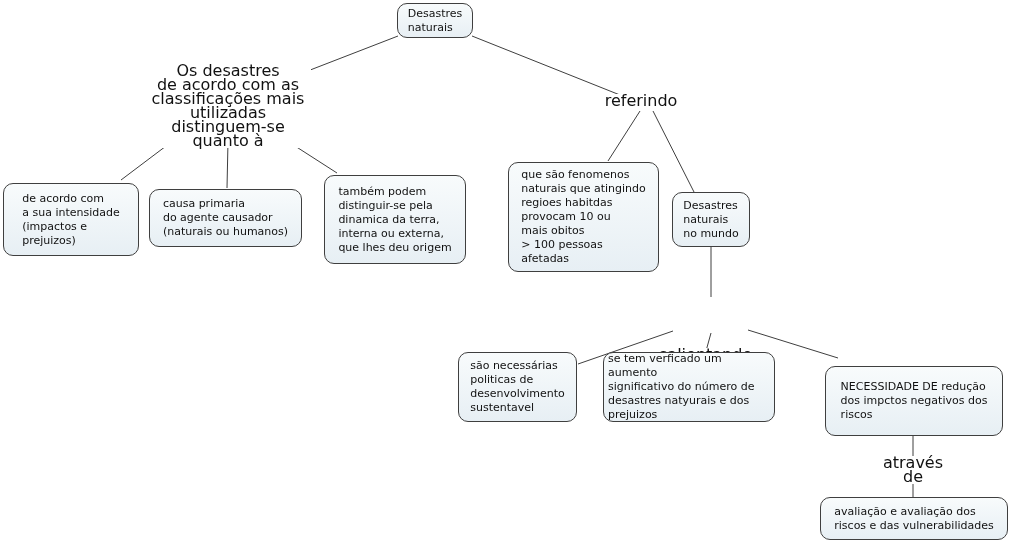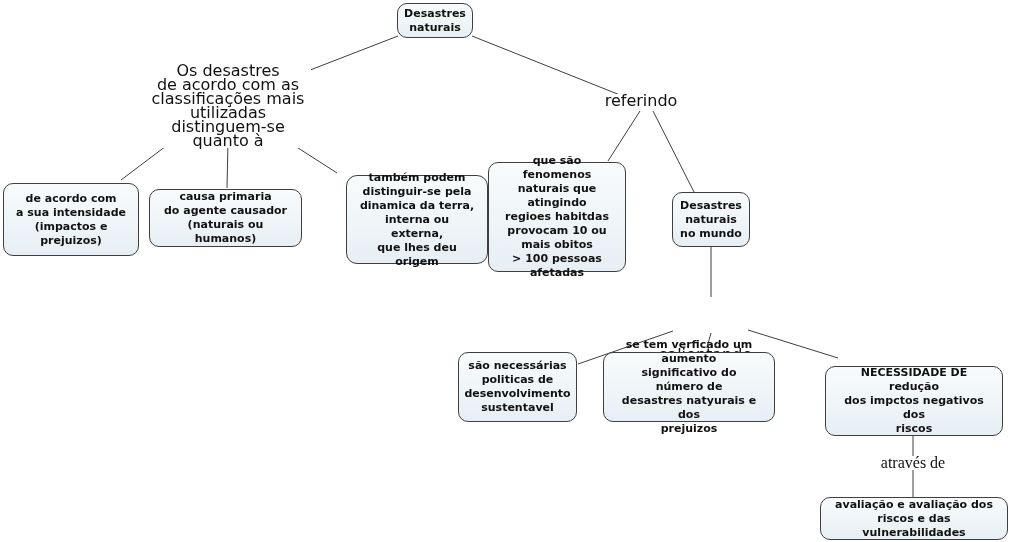--- a/index.html
+++ b/index.html
@@ -19,31 +19,30 @@
   svg.edges line {
     stroke: #3f3f3f;
     stroke-width: 1;
   }
   .node {
     position: absolute;
     box-sizing: border-box;
     display: flex;
     align-items: center;
     justify-content: center;
-    text-align: center;
+    text-align: left;
     white-space: pre-line;
     background: linear-gradient(180deg, #f8fbfc 0%, #e7eff4 100%);
     border: 1px solid #3f3f3f;
     border-radius: 10px;
     font-size: 11px;
     line-height: 14px;
     color: #111111;
-    padding: 2px 12px;
+    padding: 2px 4px;
     cursor: default;
-    font-weight: bold;
   }
   .link-label {
     position: absolute;
     box-sizing: border-box;
     text-align: center;
     white-space: pre-line;
     font-size: 16px;
     line-height: 14px;
     color: #111111;
     background: #ffffff;
@@ -81,29 +80,29 @@
 
   <div class="node" style="left:3px; top:183px; width:136px; height:73px;">de acordo com
 a sua intensidade
 (impactos e
 prejuizos)</div>
 
   <div class="node" style="left:149px; top:189px; width:153px; height:58px;">causa primaria
 do agente causador
 (naturais ou humanos)</div>
 
-  <div class="node" style="left:346px; top:175px; width:142px; height:89px;border-radius:11px;">também podem
+  <div class="node" style="left:324px; top:175px; width:142px; height:89px;">também podem
 distinguir-se pela
 dinamica da terra,
 interna ou externa,
 que lhes deu origem</div>
 
   <div class="link-label" style="left:601px; top:94px; width:80px;">referindo</div>
 
-  <div class="node" style="left:488px; top:162px; width:138px; height:110px;">que são fenomenos
+  <div class="node" style="left:508px; top:162px; width:151px; height:110px;">que são fenomenos
 naturais que atingindo
 regioes habitdas
 provocam 10 ou
 mais obitos
 &gt; 100 pessoas
 afetadas</div>
 
   <div class="node" style="left:672px; top:192px; width:78px; height:55px;">Desastres
 naturais
 no mundo</div>
@@ -118,18 +117,18 @@
 
   <div class="node" style="left:603px; top:352px; width:172px; height:70px;">se tem verficado um aumento
 significativo do número de
 desastres natyurais e dos
 prejuizos</div>
 
   <div class="node" style="left:825px; top:366px; width:178px; height:70px;">NECESSIDADE DE redução
 dos impctos negativos dos
 riscos</div>
 
-  <div class="link-label" style="left:873px; top:456px; width:80px;font-family:Liberation Serif, serif;">através de</div>
+  <div class="link-label" style="left:873px; top:456px; width:80px;">através de</div>
 
   <div class="node" style="left:820px; top:497px; width:188px; height:43px;">avaliação e avaliação dos
 riscos e das vulnerabilidades</div>
 
 </div>
 
 </body></html>

